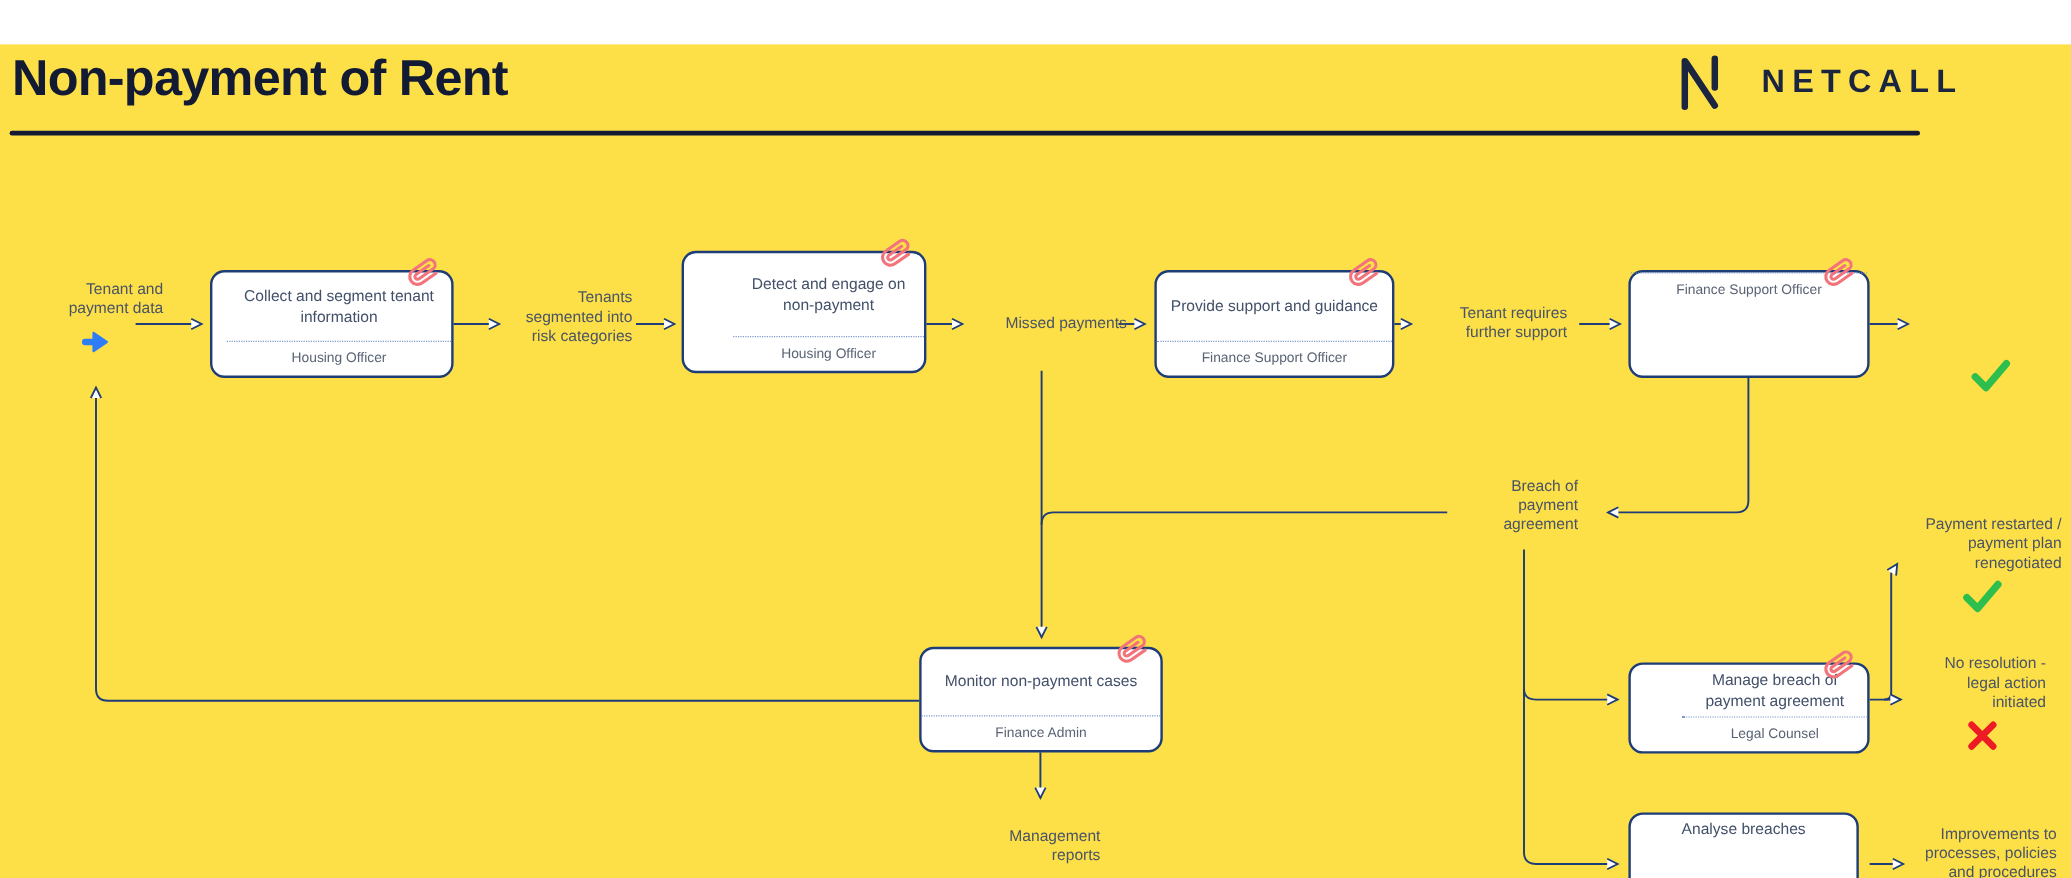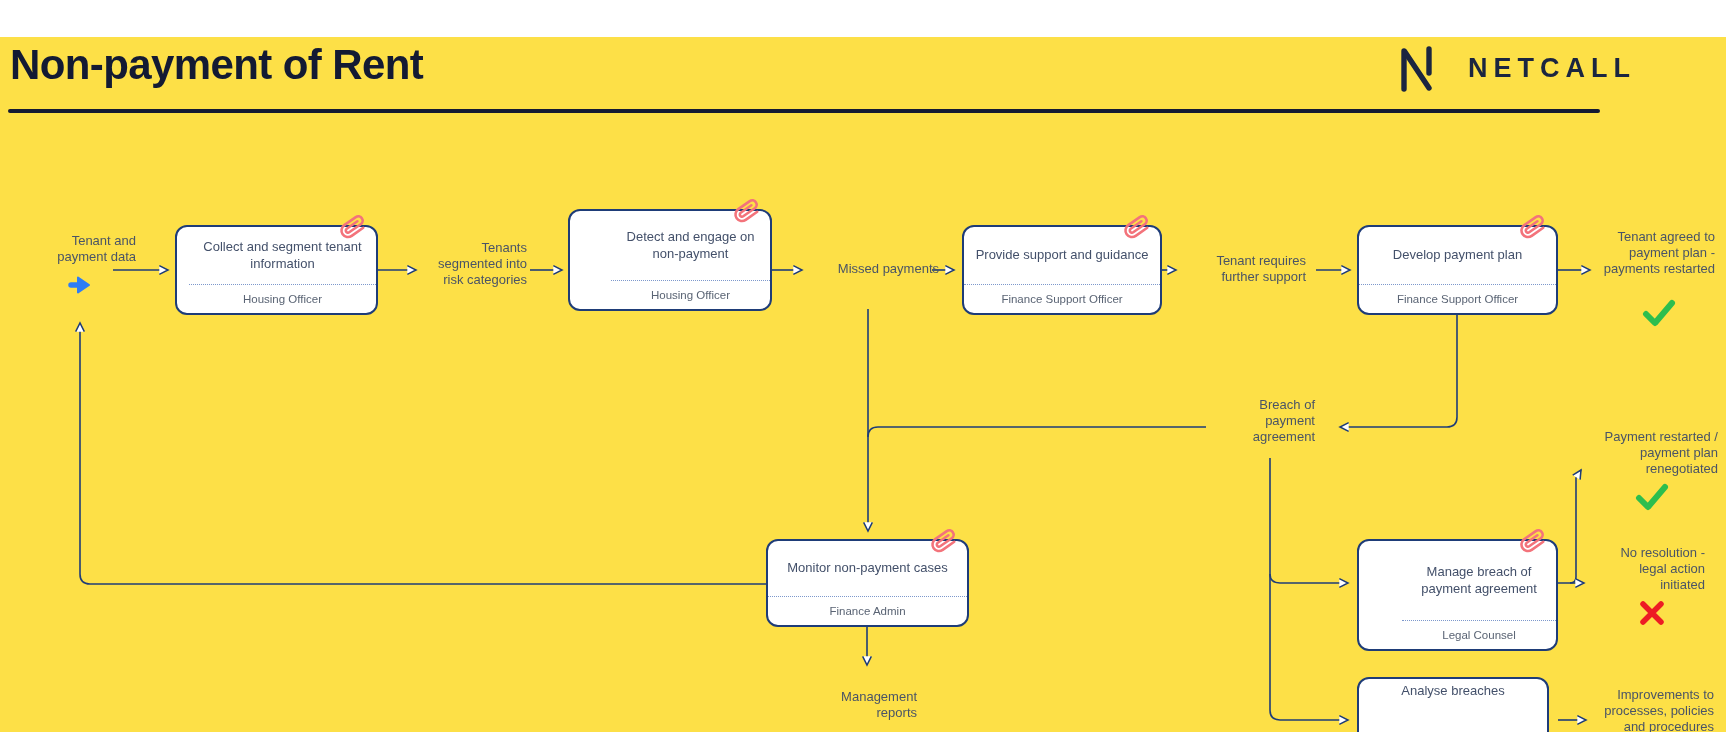--- a/index.html
+++ b/index.html
@@ -119,49 +119,47 @@
       <path d="M21.44 11.05l-9.19 9.19a6 6 0 0 1-8.49-8.49l9.19-9.19a4 4 0 0 1 5.66 5.66l-9.2 9.19a2 2 0 0 1-2.83-2.83l8.49-8.48" fill="none" stroke="#f3737b" stroke-width="2.4" stroke-linecap="round" stroke-linejoin="round"></path>
     </svg>
     <div class="node-title">Provide support and guidance</div>
     <div class="node-role">Finance Support Officer</div>
   </div>
 
   <div class="node" style="left:1357px;top:188px;width:201px;height:90px;">
     <svg class="clip" viewBox="0 0 24 24">
       <path d="M21.44 11.05l-9.19 9.19a6 6 0 0 1-8.49-8.49l9.19-9.19a4 4 0 0 1 5.66 5.66l-9.2 9.19a2 2 0 0 1-2.83-2.83l8.49-8.48" fill="none" stroke="#f3737b" stroke-width="2.4" stroke-linecap="round" stroke-linejoin="round"></path>
     </svg>
-    <div class="node-title">Develop payment plan</div>
     <div class="node-role">Finance Support Officer</div>
   </div>
 
   <div class="node" style="left:766px;top:502px;width:203px;height:88px;">
     <svg class="clip" viewBox="0 0 24 24">
       <path d="M21.44 11.05l-9.19 9.19a6 6 0 0 1-8.49-8.49l9.19-9.19a4 4 0 0 1 5.66 5.66l-9.2 9.19a2 2 0 0 1-2.83-2.83l8.49-8.48" fill="none" stroke="#f3737b" stroke-width="2.4" stroke-linecap="round" stroke-linejoin="round"></path>
     </svg>
     <div class="node-title">Monitor non-payment cases</div>
     <div class="node-role">Finance Admin</div>
   </div>
 
-  <div class="node" style="left:1357px;top:502px;width:201px;height:112px;padding-left:43px;">
+  <div class="node" style="left:1357px;top:515px;width:201px;height:76px;padding-left:43px;">
     <svg class="clip" viewBox="0 0 24 24">
       <path d="M21.44 11.05l-9.19 9.19a6 6 0 0 1-8.49-8.49l9.19-9.19a4 4 0 0 1 5.66 5.66l-9.2 9.19a2 2 0 0 1-2.83-2.83l8.49-8.48" fill="none" stroke="#f3737b" stroke-width="2.4" stroke-linecap="round" stroke-linejoin="round"></path>
     </svg>
     <div class="node-title">Manage breach of payment agreement</div>
     <div class="node-role">Legal Counsel</div>
   </div>
 
   <div class="node" style="left:1357px;top:640px;width:192px;height:86px;gap:28px;">
     <div class="node-title">Analyse breaches</div>
     <div class="node-role">Business Analyst</div>
   </div>
 
   <div class="flow-label" style="left:82px;top:196px;width:108px;">Tenant and payment data</div>
   <div class="flow-label" style="left:476px;top:203px;width:102px;">Tenants segmented into risk categories</div>
   <div class="flow-label" style="left:869px;top:224px;width:140px;">Missed payments</div>
   <div class="flow-label" style="left:1247px;top:216px;width:118px;">Tenant requires further support</div>
-  <div class="flow-label" style="left:1656px;top:192px;width:118px;">Tenant agreed to payment plan - payments restarted</div>
   <div class="flow-label" style="left:1270px;top:360px;width:90px;">Breach of payment agreement</div>
   <div class="flow-label" style="left:1650px;top:508px;width:110px;">No resolution - legal action initiated</div>
   <div class="flow-label" style="left:1655px;top:392px;width:126px;">Payment restarted / payment plan renegotiated</div>
   <div class="flow-label" style="left:867px;top:652px;width:100px;">Management reports</div>
   <div class="flow-label" style="left:1653px;top:650px;width:122px;">Improvements to processes, policies and procedures</div>
 
 </div>
 
 </body></html>

